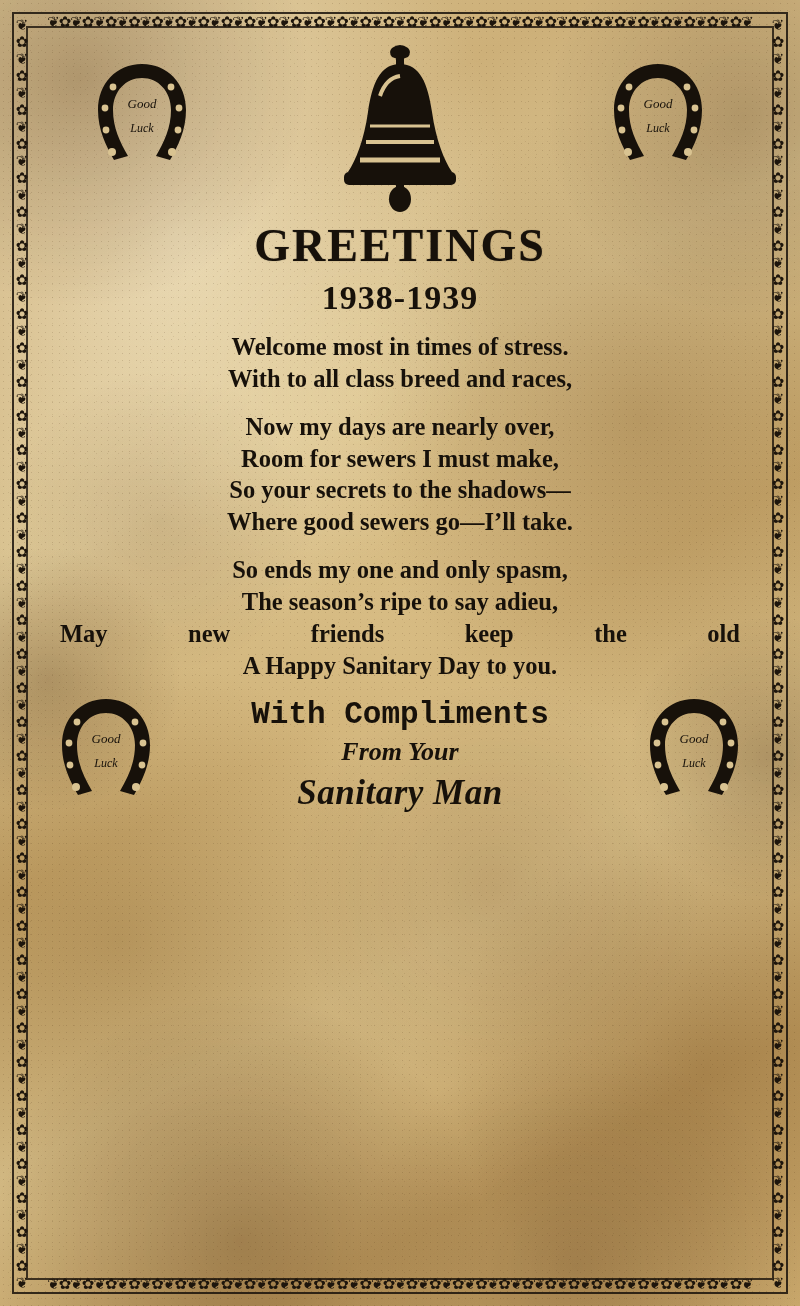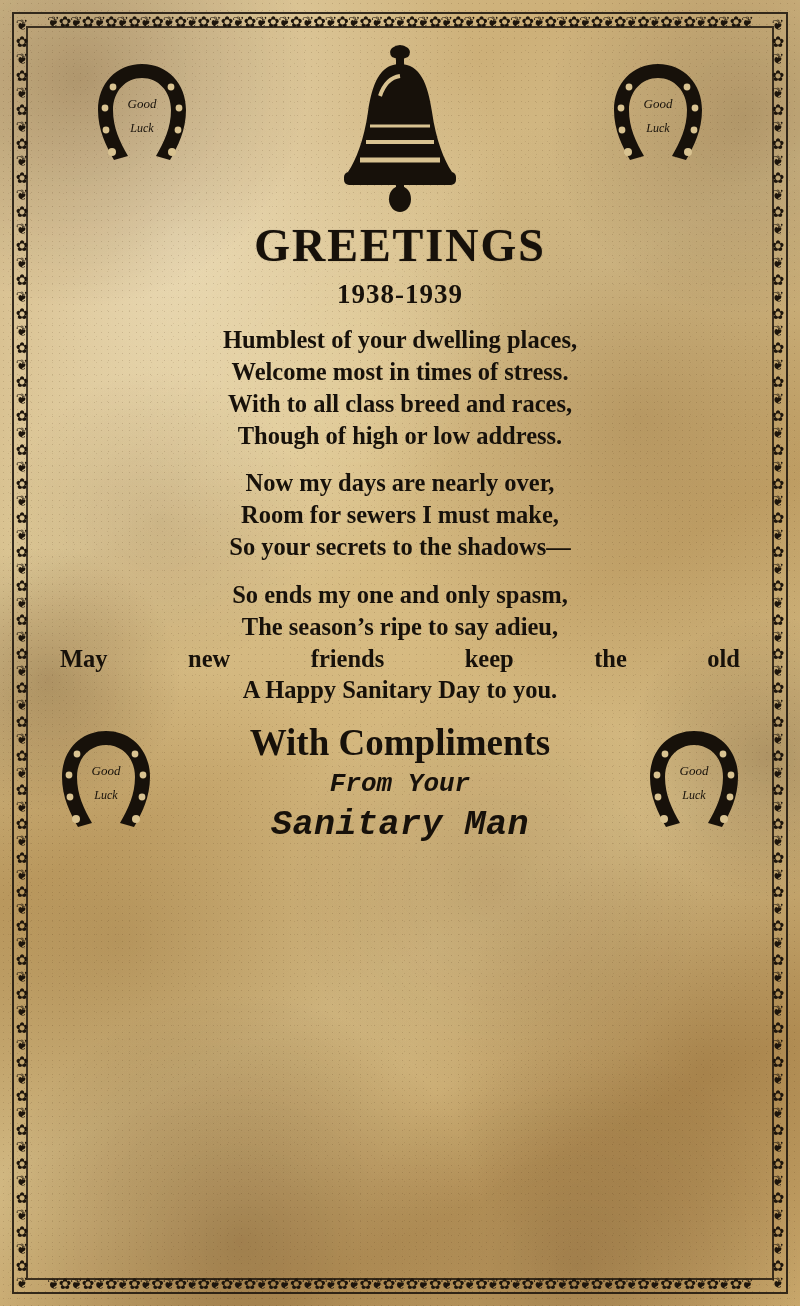--- a/index.html
+++ b/index.html
@@ -130,21 +130,21 @@
     font-weight: bold;
     font-size: 46px;
     letter-spacing: 2px;
     line-height: 1;
     margin-top: 4px;
     text-shadow: 0 0 1px rgba(20,14,8,0.5);
   }
   .years {
     font-family: "Liberation Serif", serif;
     font-weight: bold;
-    font-size: 27px;
+    font-size: 34px;
     letter-spacing: 1px;
     margin-top: 10px;
   }
 
   .poem {
     margin-top: 14px;
     font-family: "Liberation Serif", serif;
     font-weight: bold;
     font-size: 24.5px;
     line-height: 1.30;
@@ -157,34 +157,34 @@
     text-align: justify;
     text-align-last: justify;
     padding: 0 26px;
   }
 
   .signoff {
     position: relative;
     margin-top: 16px;
   }
   .compliments {
+    font-family: Liberation Mono, monospace;
+    font-weight: bold;
+    font-size: 31px;
+    line-height: 1.15;
+  }
+  .fromyour {
     font-family: Liberation Serif, serif;
-    font-weight: bold;
-    font-size: 37px;
-    line-height: 1.15;
-  }
-  .fromyour {
-    font-family: Liberation Mono, monospace;
     font-weight: bold;
     font-style: italic;
     font-size: 26px;
     margin-top: 4px;
   }
   .sanitary {
-    font-family: Liberation Mono, monospace;
+    font-family: Liberation Serif, serif;
     font-weight: bold;
     font-style: italic;
     font-size: 35px;
     letter-spacing: 0.5px;
     margin-top: 6px;
   }
 
   .hs-label {
     font-family: "Liberation Serif", serif;
     font-style: italic;
@@ -255,30 +255,29 @@
       </svg>
     </div>
 
     <div class="title">GREETINGS</div>
     <div class="years">1938-1939</div>
 
     <div class="poem">
 
 
       <div class="stanza">
-        <span class="line">Humblest of your dwelling places,</span>
         <span class="line">Welcome most in times of stress.</span>
         <span class="line">With to all class breed and races,</span>
-        <span class="line">Though of high or low address.</span>
       </div>
 
       <div class="stanza">
         <span class="line">Now my days are nearly over,</span>
         <span class="line">Room for sewers I must make,</span>
         <span class="line">So your secrets to the shadows—</span>
+        <span class="line">Where good sewers go—I’ll take.</span>
       </div>
 
       <div class="stanza">
         <span class="line">So ends my one and only spasm,</span>
         <span class="line">The season’s ripe to say adieu,</span>
         <span class="line justified">May   new   friends   keep   the   old</span>
         <span class="line">A Happy Sanitary Day to you.</span>
       </div>
 
     </div>

